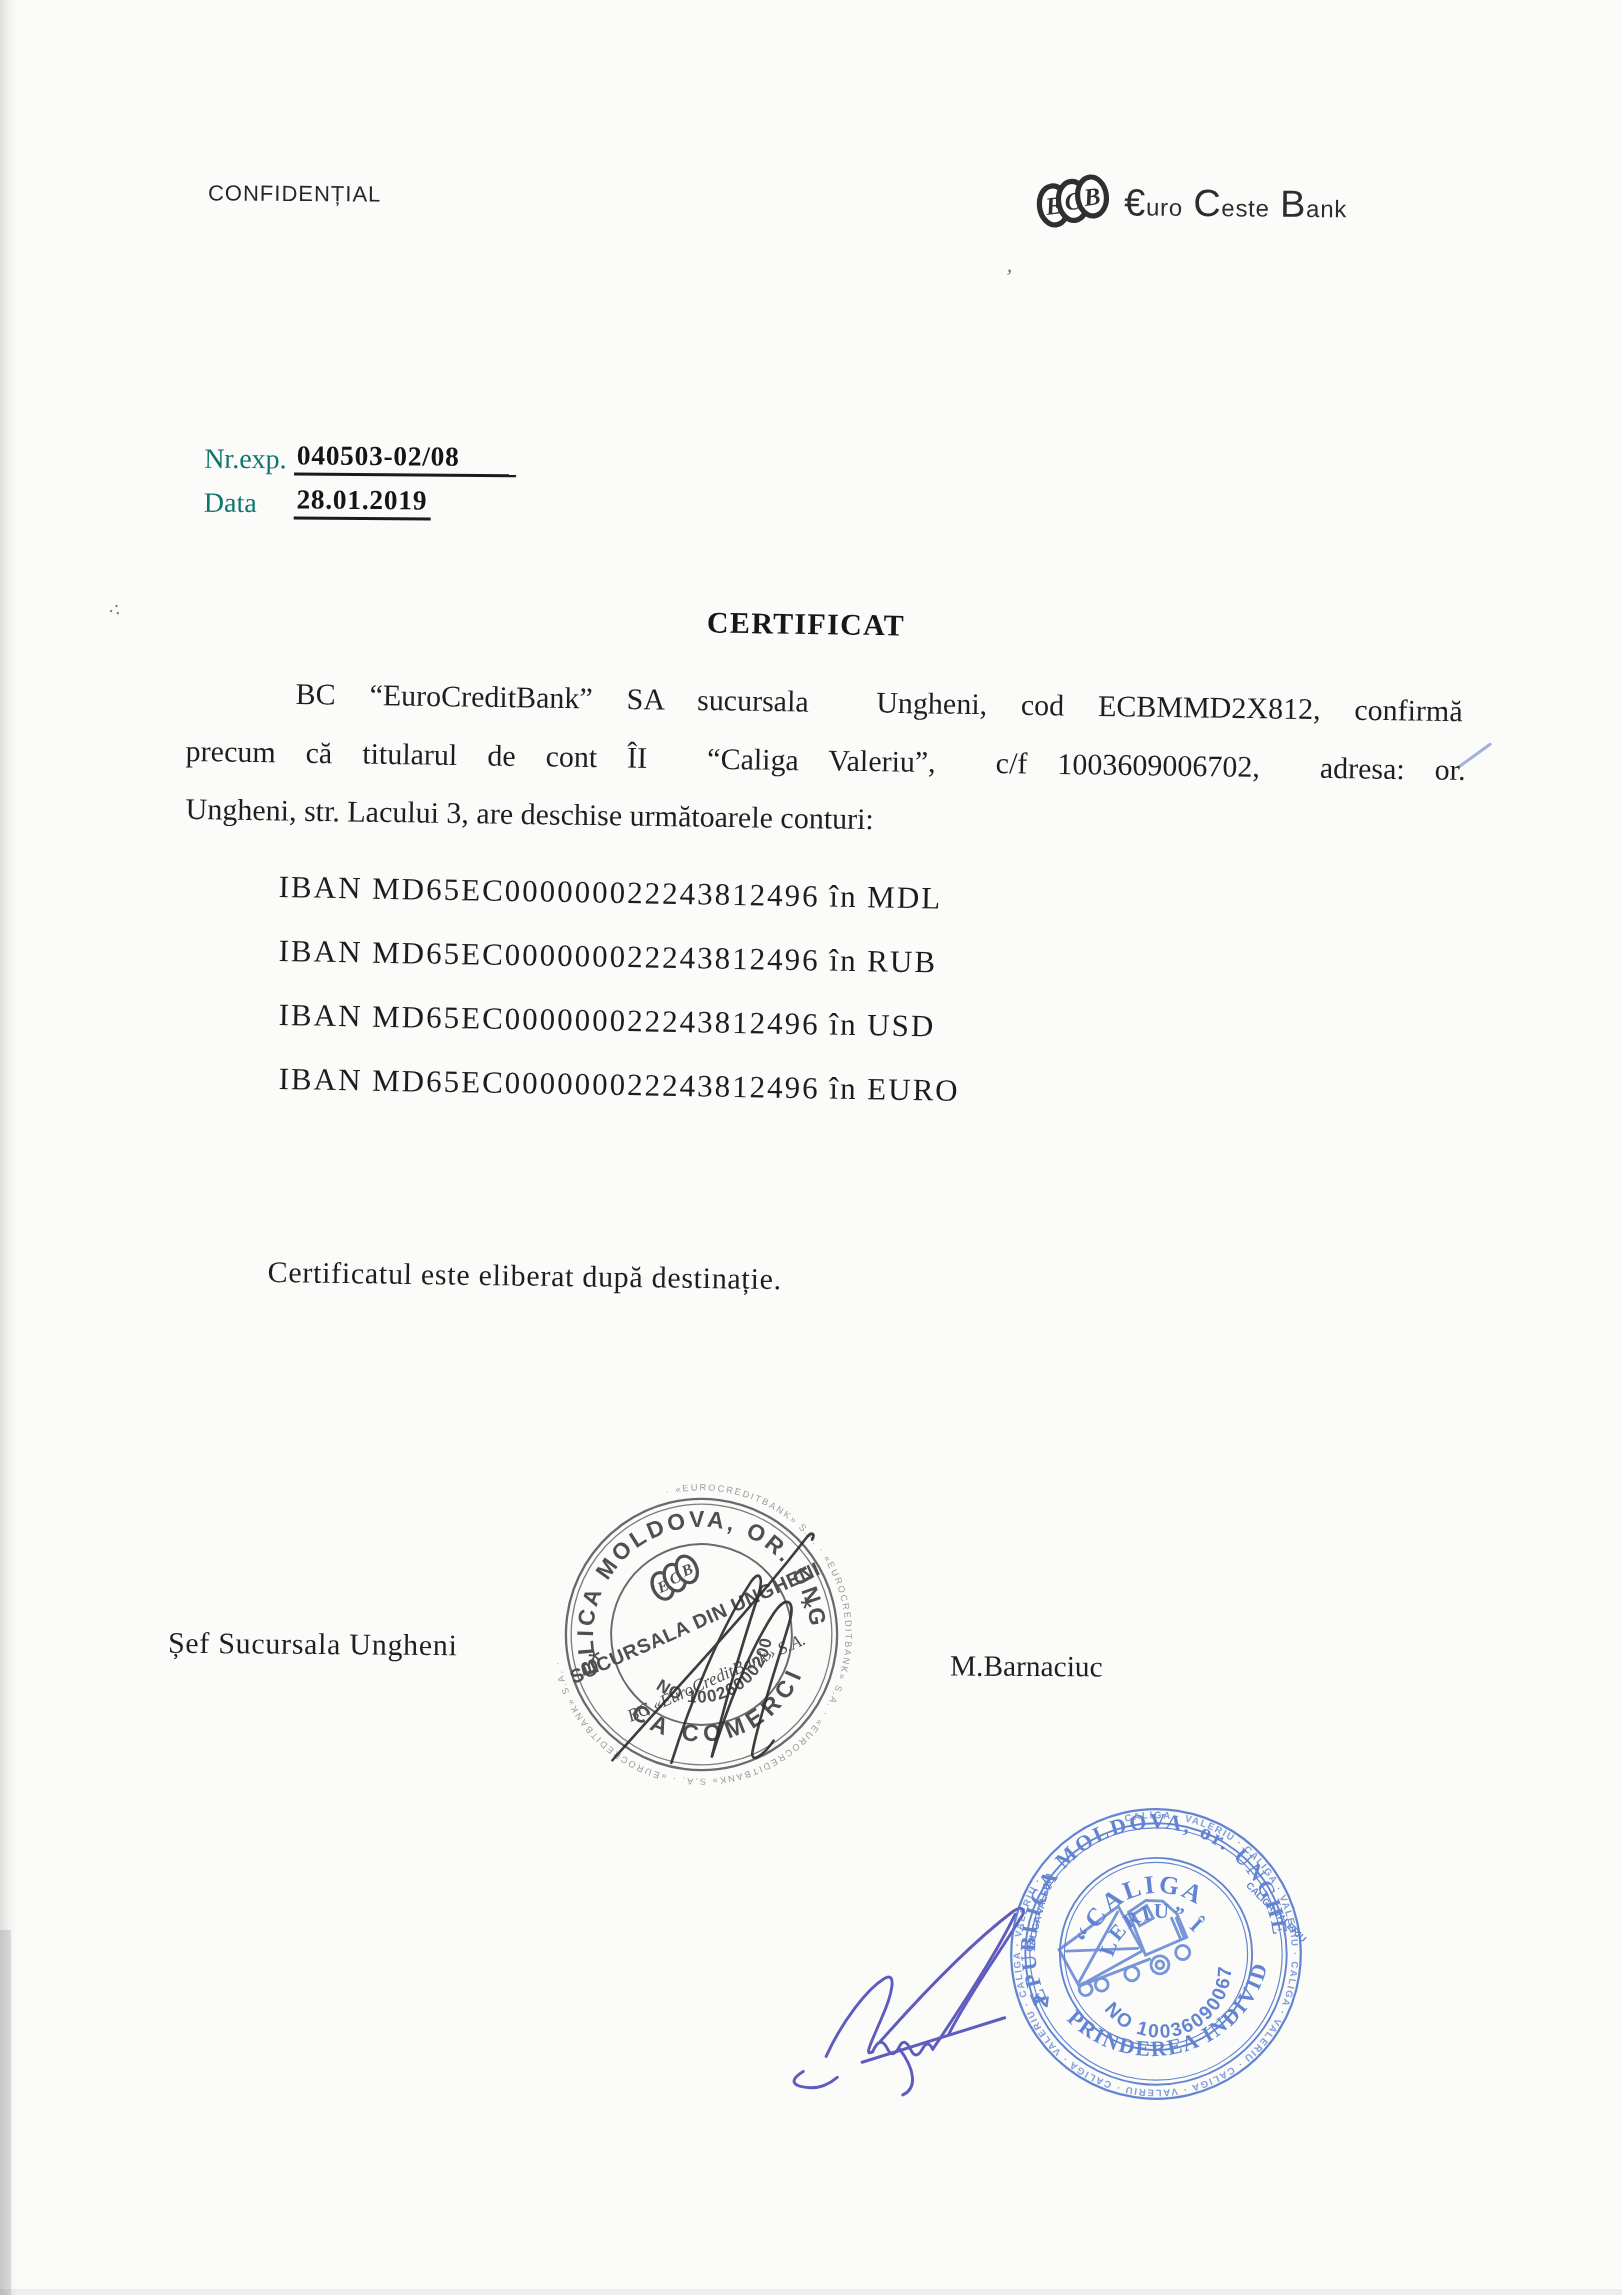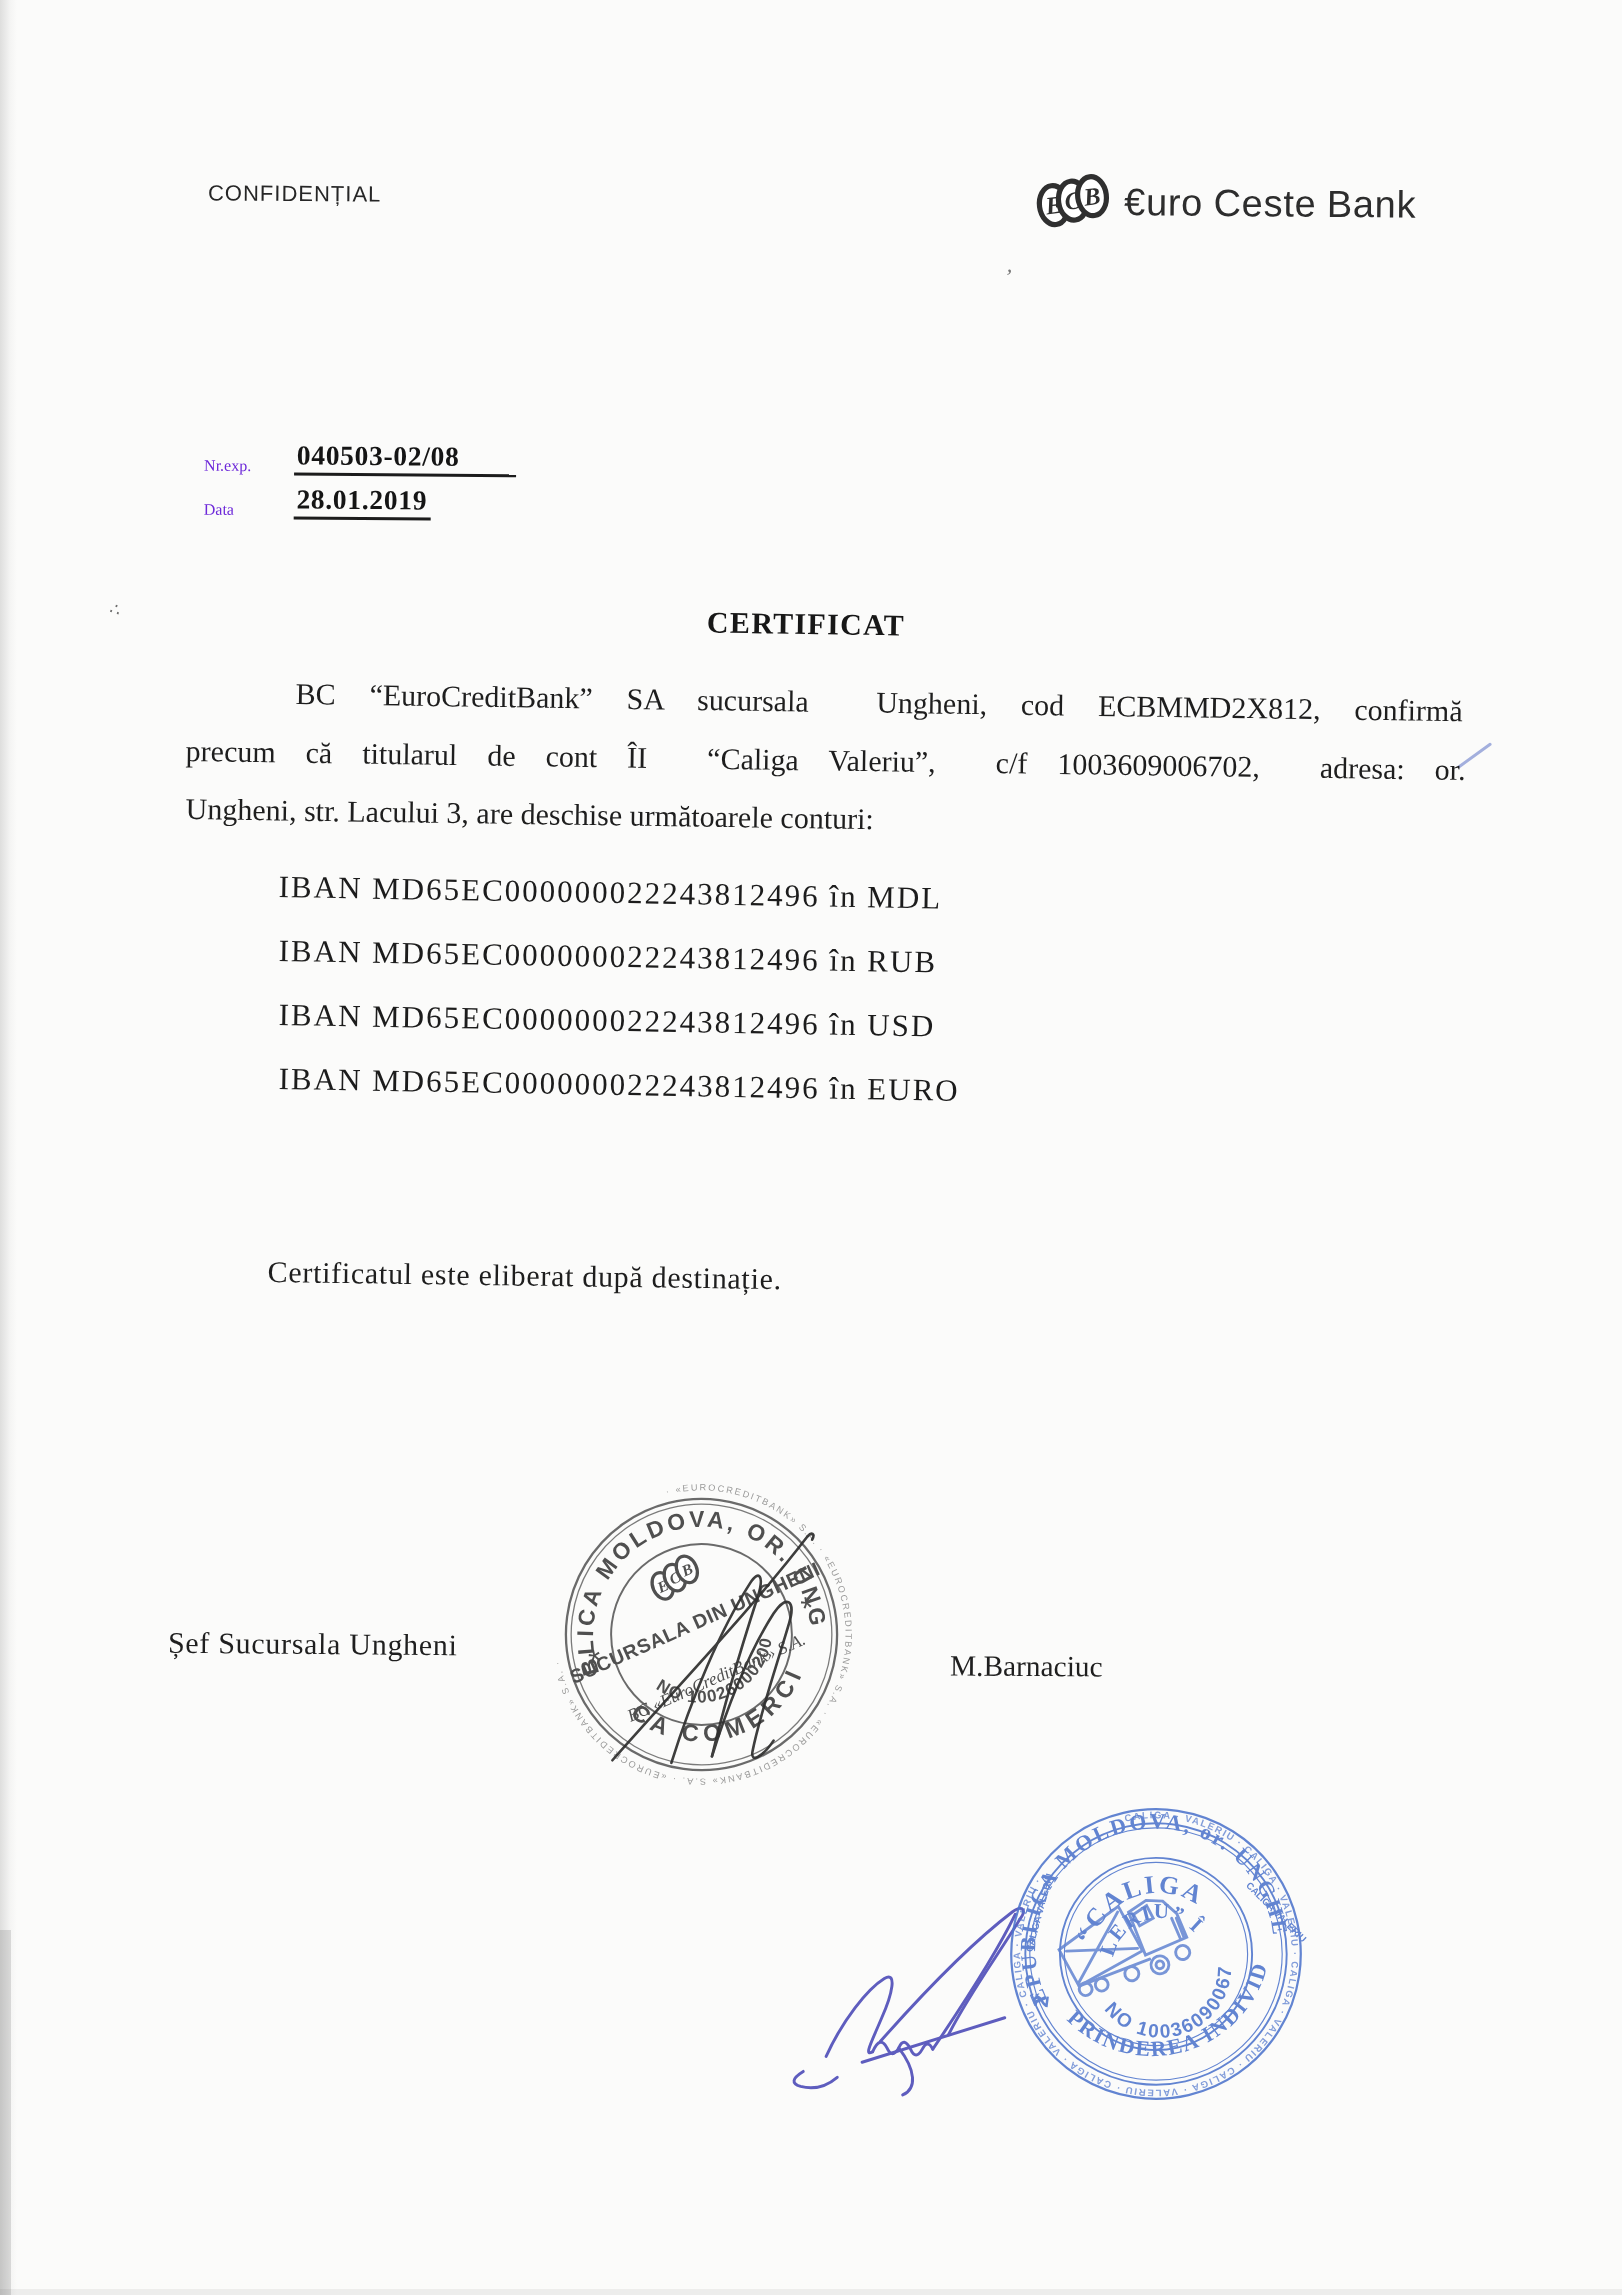--- a/index.html
+++ b/index.html
@@ -14,27 +14,27 @@
   .speck-a{left:110px;top:599px;color:#6d6d6d;font-size:17px;transform:rotate(18deg);}
   .speck-b{left:1005px;top:264px;color:#777;font-size:22px;transform:rotate(8deg);font-family:"Liberation Serif",serif;}
   .pen-dash{left:1454px;top:754px;width:41px;height:2.6px;background:#8d9cd6;border-radius:1.3px;transform:rotate(-36deg);opacity:.8;}
 
   
   .confidential{left:208px;top:181px;font-family:"Liberation Sans",sans-serif;font-size:22px;
     letter-spacing:1px;color:#262626;transform:rotate(.4deg);}
   .logo{left:1035px;top:175px;display:flex;align-items:center;gap:9.2px;transform:rotate(.5deg);color:#2d2d2d;}
   .logo-text{display:flex;align-items:baseline;font-family:"Liberation Sans",sans-serif;letter-spacing:0.7px;white-space:pre;}
   .logo-text .cap{font-size:38px;}
-  .logo-text .rest{font-size:38px;}
+  .logo-text .rest{font-size:24px;}
   .logo-text .gap{width:10.5px;display:inline-block;}
 
   
   .meta{left:204px;top:440px;transform:rotate(.5deg);}
   .meta-row{display:flex;align-items:flex-end;margin-bottom:7.9px;}
-  .meta-label{width:90px;font-size:16px;color:#6d28d9;}
+  .meta-label{width:90px;font-size:28px;color:#0f766e;}
   .meta-value{font-size:27.5px;font-weight:bold;color:#151515;border-bottom:3.3px solid #1c1c1c;
     padding:0 3.9px 1.3px 2.6px;letter-spacing:0.7px;}
   .meta-value.nr{min-width:216px;}
   .meta-value.dt{min-width:131px;}
 
   
   .title{left:707px;top:607px;font-size:30px;font-weight:bold;letter-spacing:1.3px;transform:rotate(.85deg);color:#171717;}
   .bodyline{font-size:30px;color:#1e1e1e;transform:rotate(.85deg);transform-origin:left top;white-space:pre-wrap;}
   .just{text-align:justify;text-align-last:justify;}
   .l1{left:296px;top:677px;width:1167px;}

